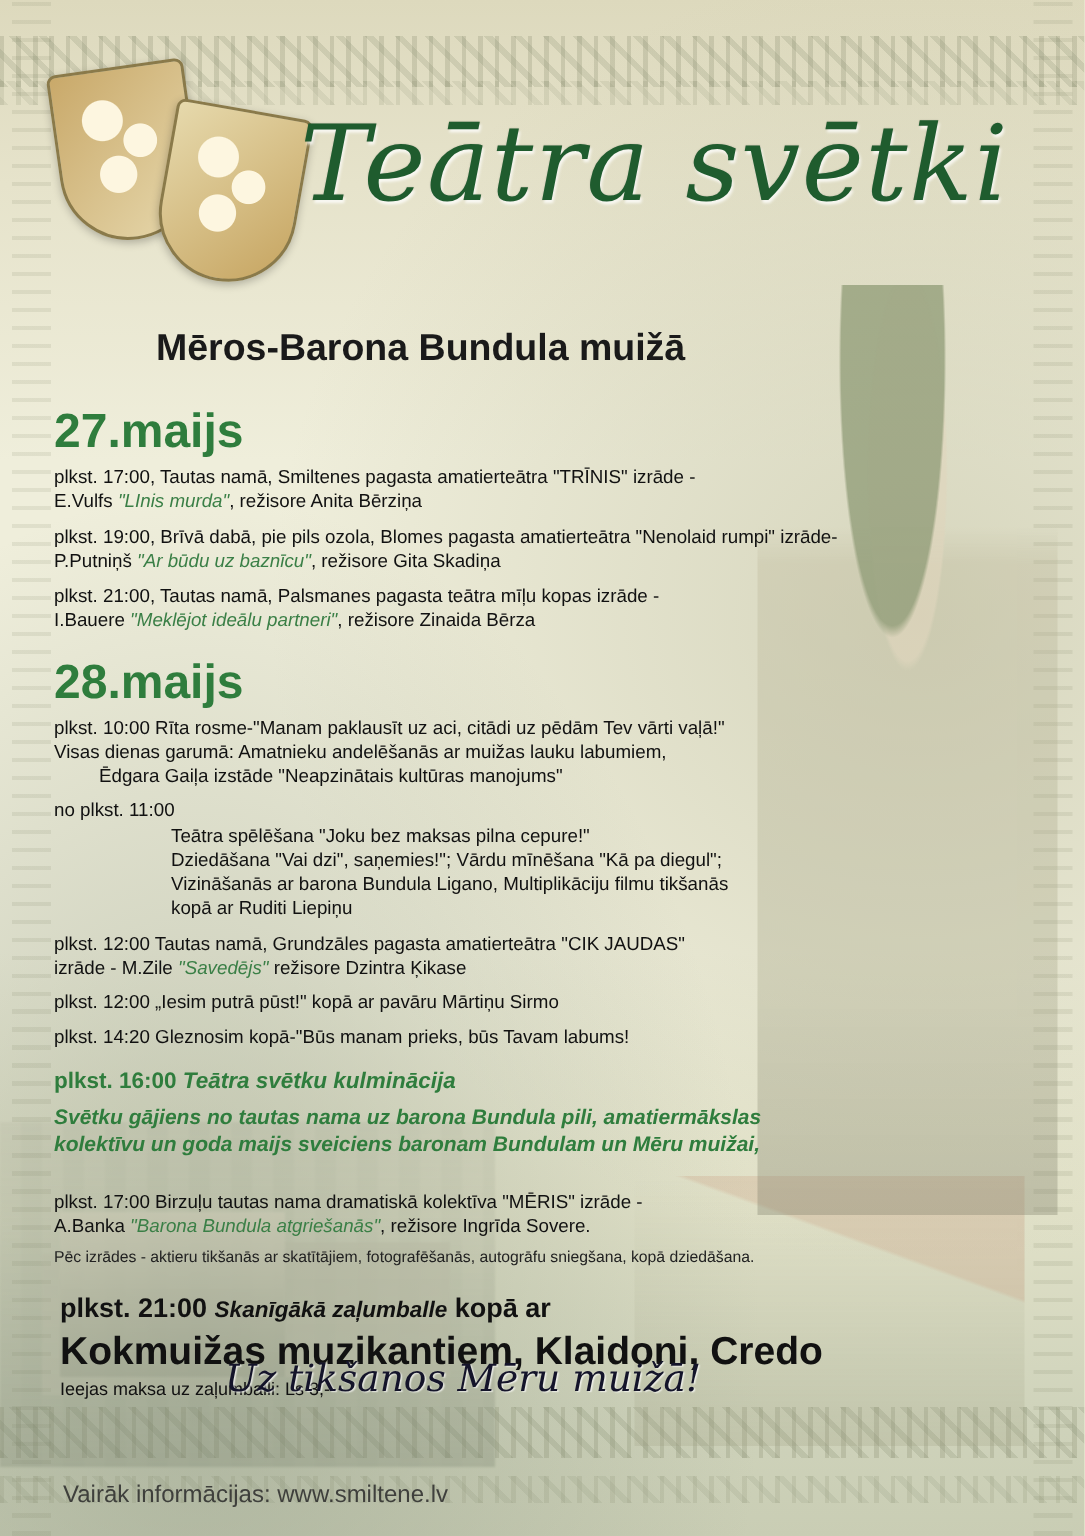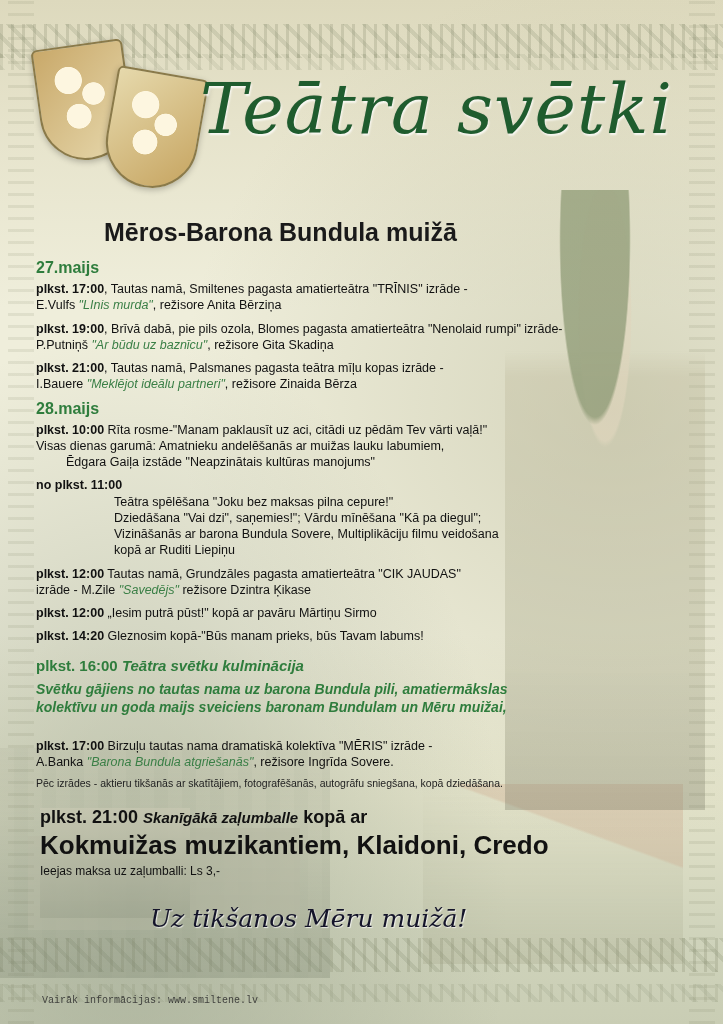--- a/index.html
+++ b/index.html
@@ -102,25 +102,25 @@
     white-space:nowrap;
   }
   .subtitle{
     position:absolute;left:104px;top:218px;
     font-size:25px;font-weight:bold;color:#1a1a1a;
     font-family:"Liberation Sans", sans-serif;
   }
   .content{position:absolute;left:34px;top:255px;width:560px;}
   .daysec{margin-bottom:4px;}
   .day{
-    font-size:16px;font-weight:bold;color:#2f7d3d;margin:4px 0 4px 2px;
+    font-size:32px;font-weight:bold;color:#2f7d3d;margin:14px 0 4px 2px;
     font-family:"Liberation Sans", sans-serif;
   }
   .ev{font-size:12.5px;line-height:1.30;color:#111;margin:0 0 7px 2px;}
-  .ev b{font-weight:bold;}
+  .ev b{font-weight:normal;}
   .ital{font-style:italic;color:#3a7f46;}
   .indent1{margin-left:30px;}
   .indent2{margin-left:78px;}
   .kulm{
     font-size:15px;font-weight:bold;color:#2f7d3d;font-style:italic;margin:12px 0 6px 2px;
   }
   .kulm .plain{font-style:normal;}
   .march{
     font-size:14px;font-weight:bold;font-style:italic;color:#2f7d3d;line-height:1.3;margin:0 0 22px 2px;
   }
@@ -134,21 +134,21 @@
   }
   .price{font-size:12px;color:#111;margin:3px 0 0 6px;}
   .farewell{
     position:absolute;left:150px;top:872px;
     font-family:"DejaVu Serif", serif;font-style:italic;font-size:25px;color:#14142a;
     text-shadow:1px 1px 1px rgba(255,255,255,.7);
     white-space:nowrap;
     margin-top:32px;
   }
   .footer{
-    position:absolute;left:42px;bottom:18px;font-size:10px;color:#2b2b2b;opacity:.85;font-family:Liberation Mono, monospace;
+    position:absolute;left:42px;bottom:18px;font-size:16px;color:#2b2b2b;opacity:.85;
   }
 </style>
 </head>
 <body>
 
 <div class="poster">
 
   <div class="band top"></div>
   <div class="band top2"></div>
   <div class="band bottom"></div>
@@ -193,21 +193,21 @@
       <div class="ev">
         <b>plkst. 10:00</b><span> Rīta rosme-"Manam paklausīt uz aci, citādi uz pēdām Tev vārti vaļā!"</span><br>
         <span>Visas dienas garumā: Amatnieku andelēšanās ar muižas lauku labumiem,</span><br>
         <span class="indent1">Ēdgara Gaiļa izstāde "Neapzinātais kultūras manojums"</span>
       </div>
 
       <div class="ev">
         <b>no plkst. 11:00</b><br>
         <span class="indent2">Teātra spēlēšana "Joku bez maksas pilna cepure!"</span><br>
         <span class="indent2">Dziedāšana "Vai dzi", saņemies!";  Vārdu mīnēšana "Kā pa diegul";</span><br>
-        <span class="indent2">Vizināšanās ar barona Bundula Sovere,  Multiplikāciju filmu veidošana</span><br>
+        <span class="indent2">Vizināšanās ar barona Bundula Ligano,  Multiplikāciju filmu tikšanās</span><br>
         <span class="indent2"> kopā ar Ruditi Liepiņu</span>
       </div>
 
       <div class="ev">
         <b>plkst. 12:00</b><span> Tautas namā, Grundzāles pagasta amatierteātra "CIK JAUDAS"</span><br>
         <span>izrāde - M.Zile </span><span class="ital">"Savedējs"</span><span> režisore Dzintra Ķikase</span>
       </div>
 
       <div class="ev">
         <b>plkst. 12:00</b><span> „Iesim putrā pūst!" kopā ar pavāru Mārtiņu Sirmo</span>

